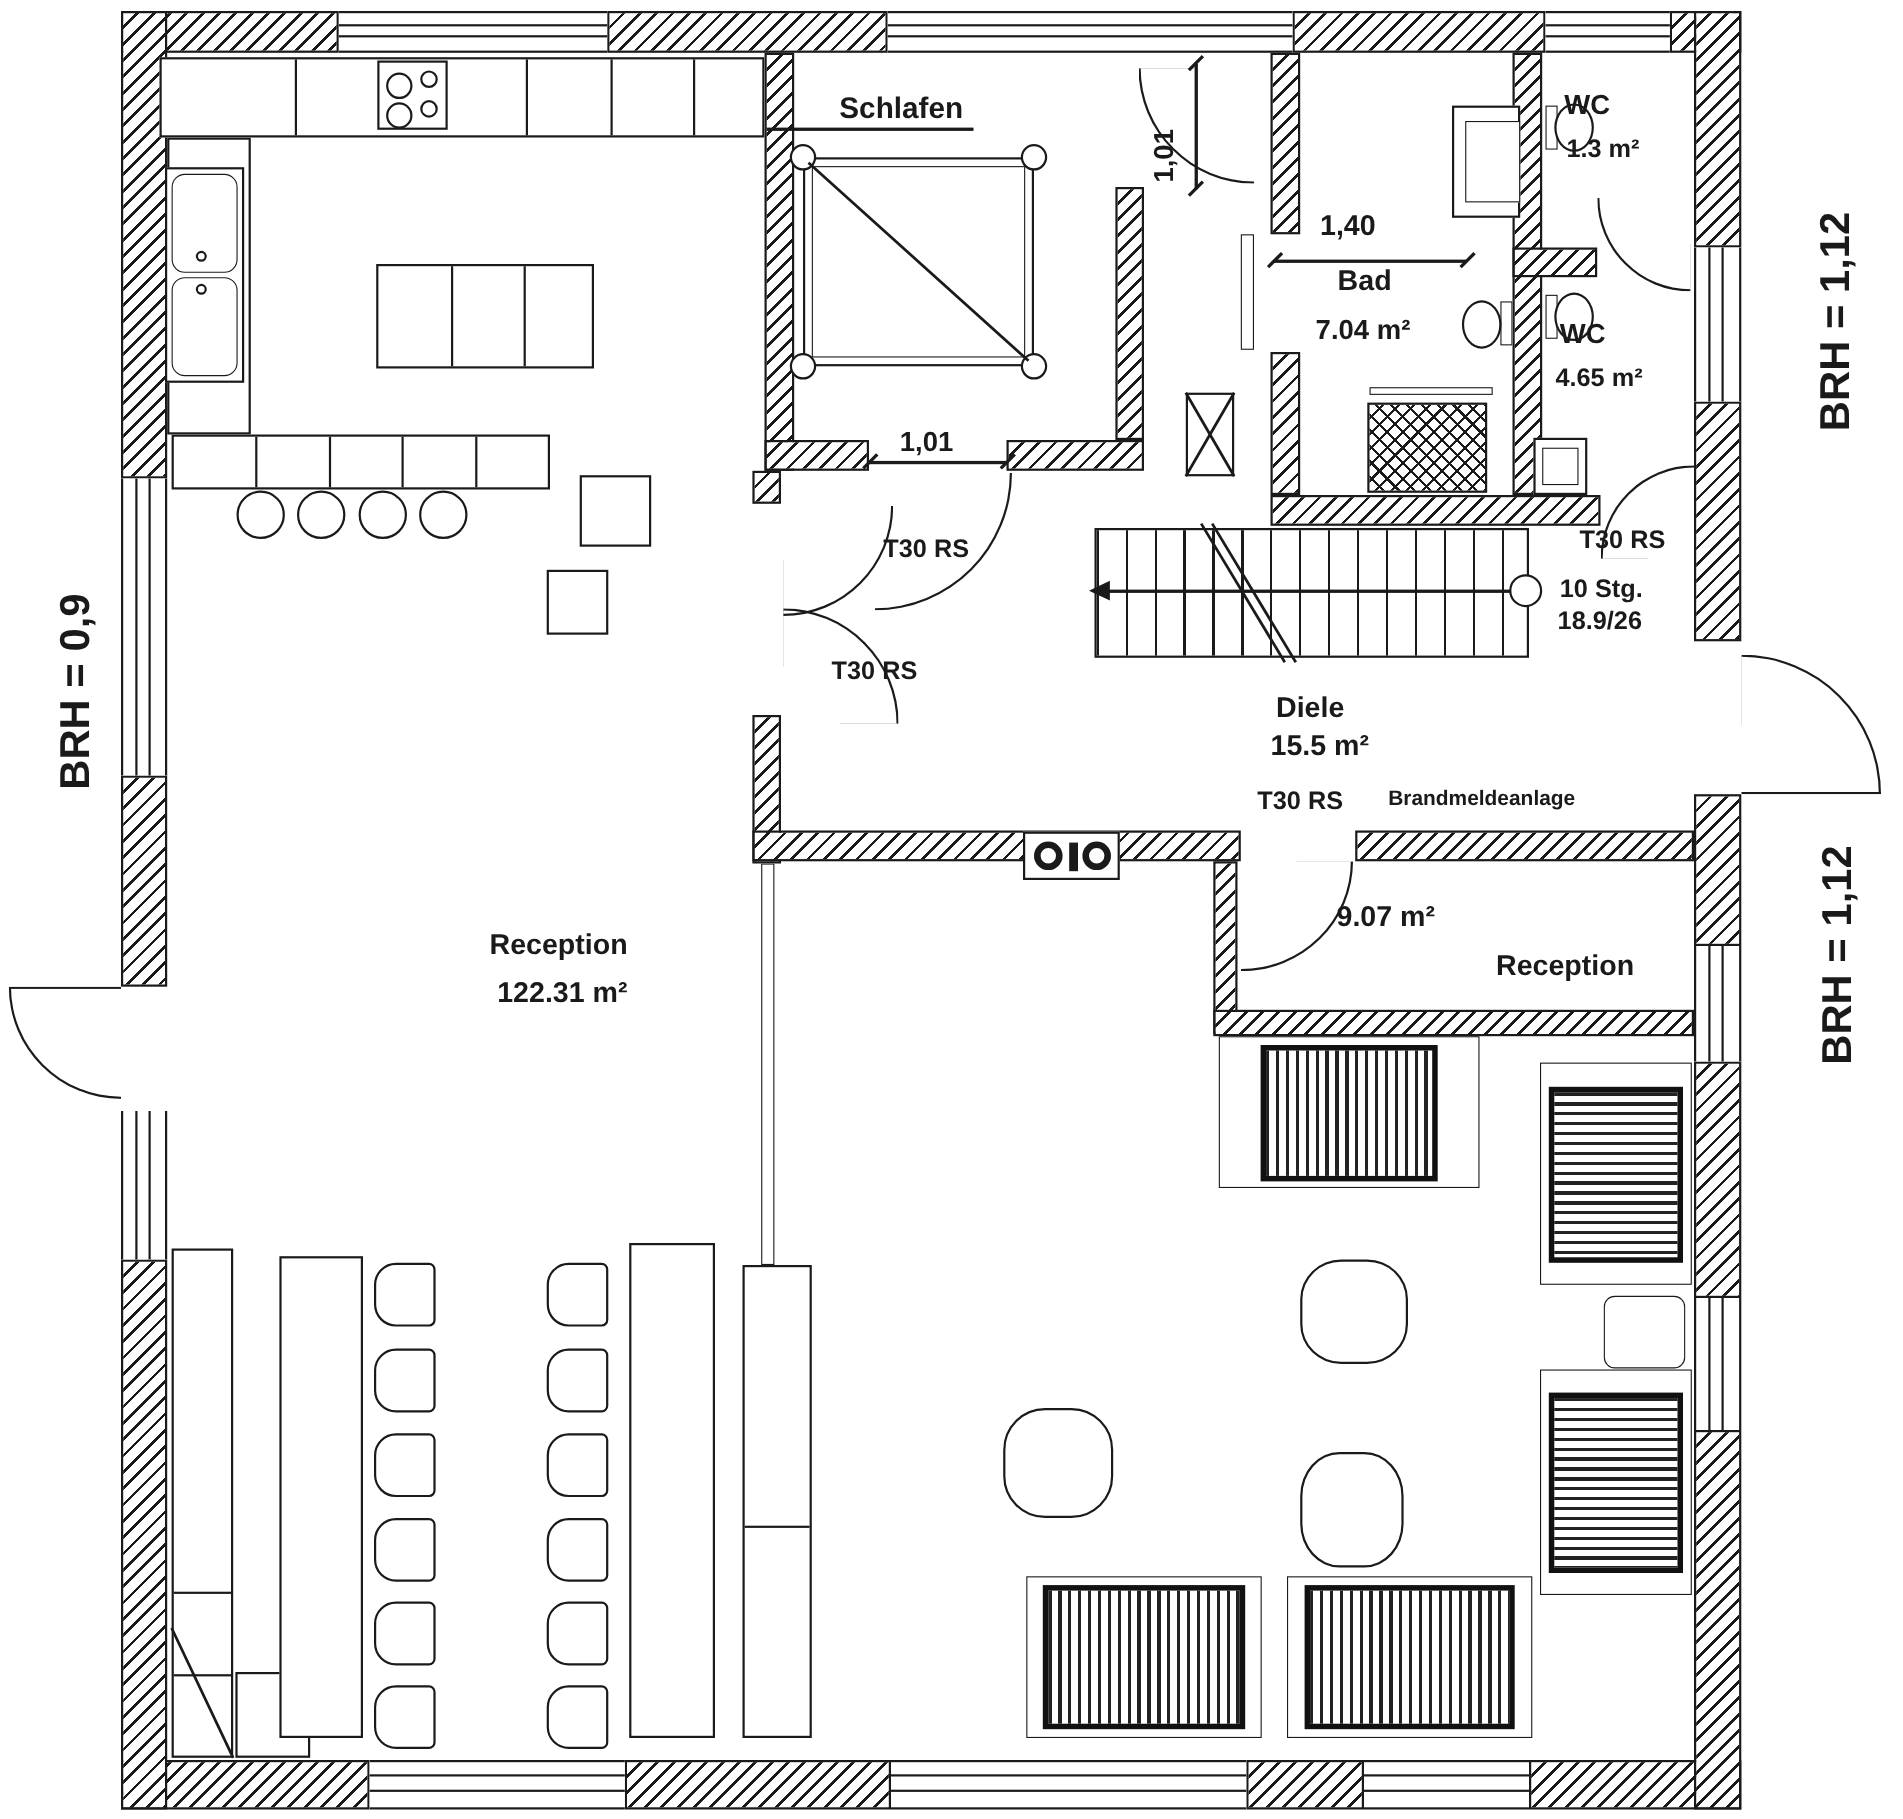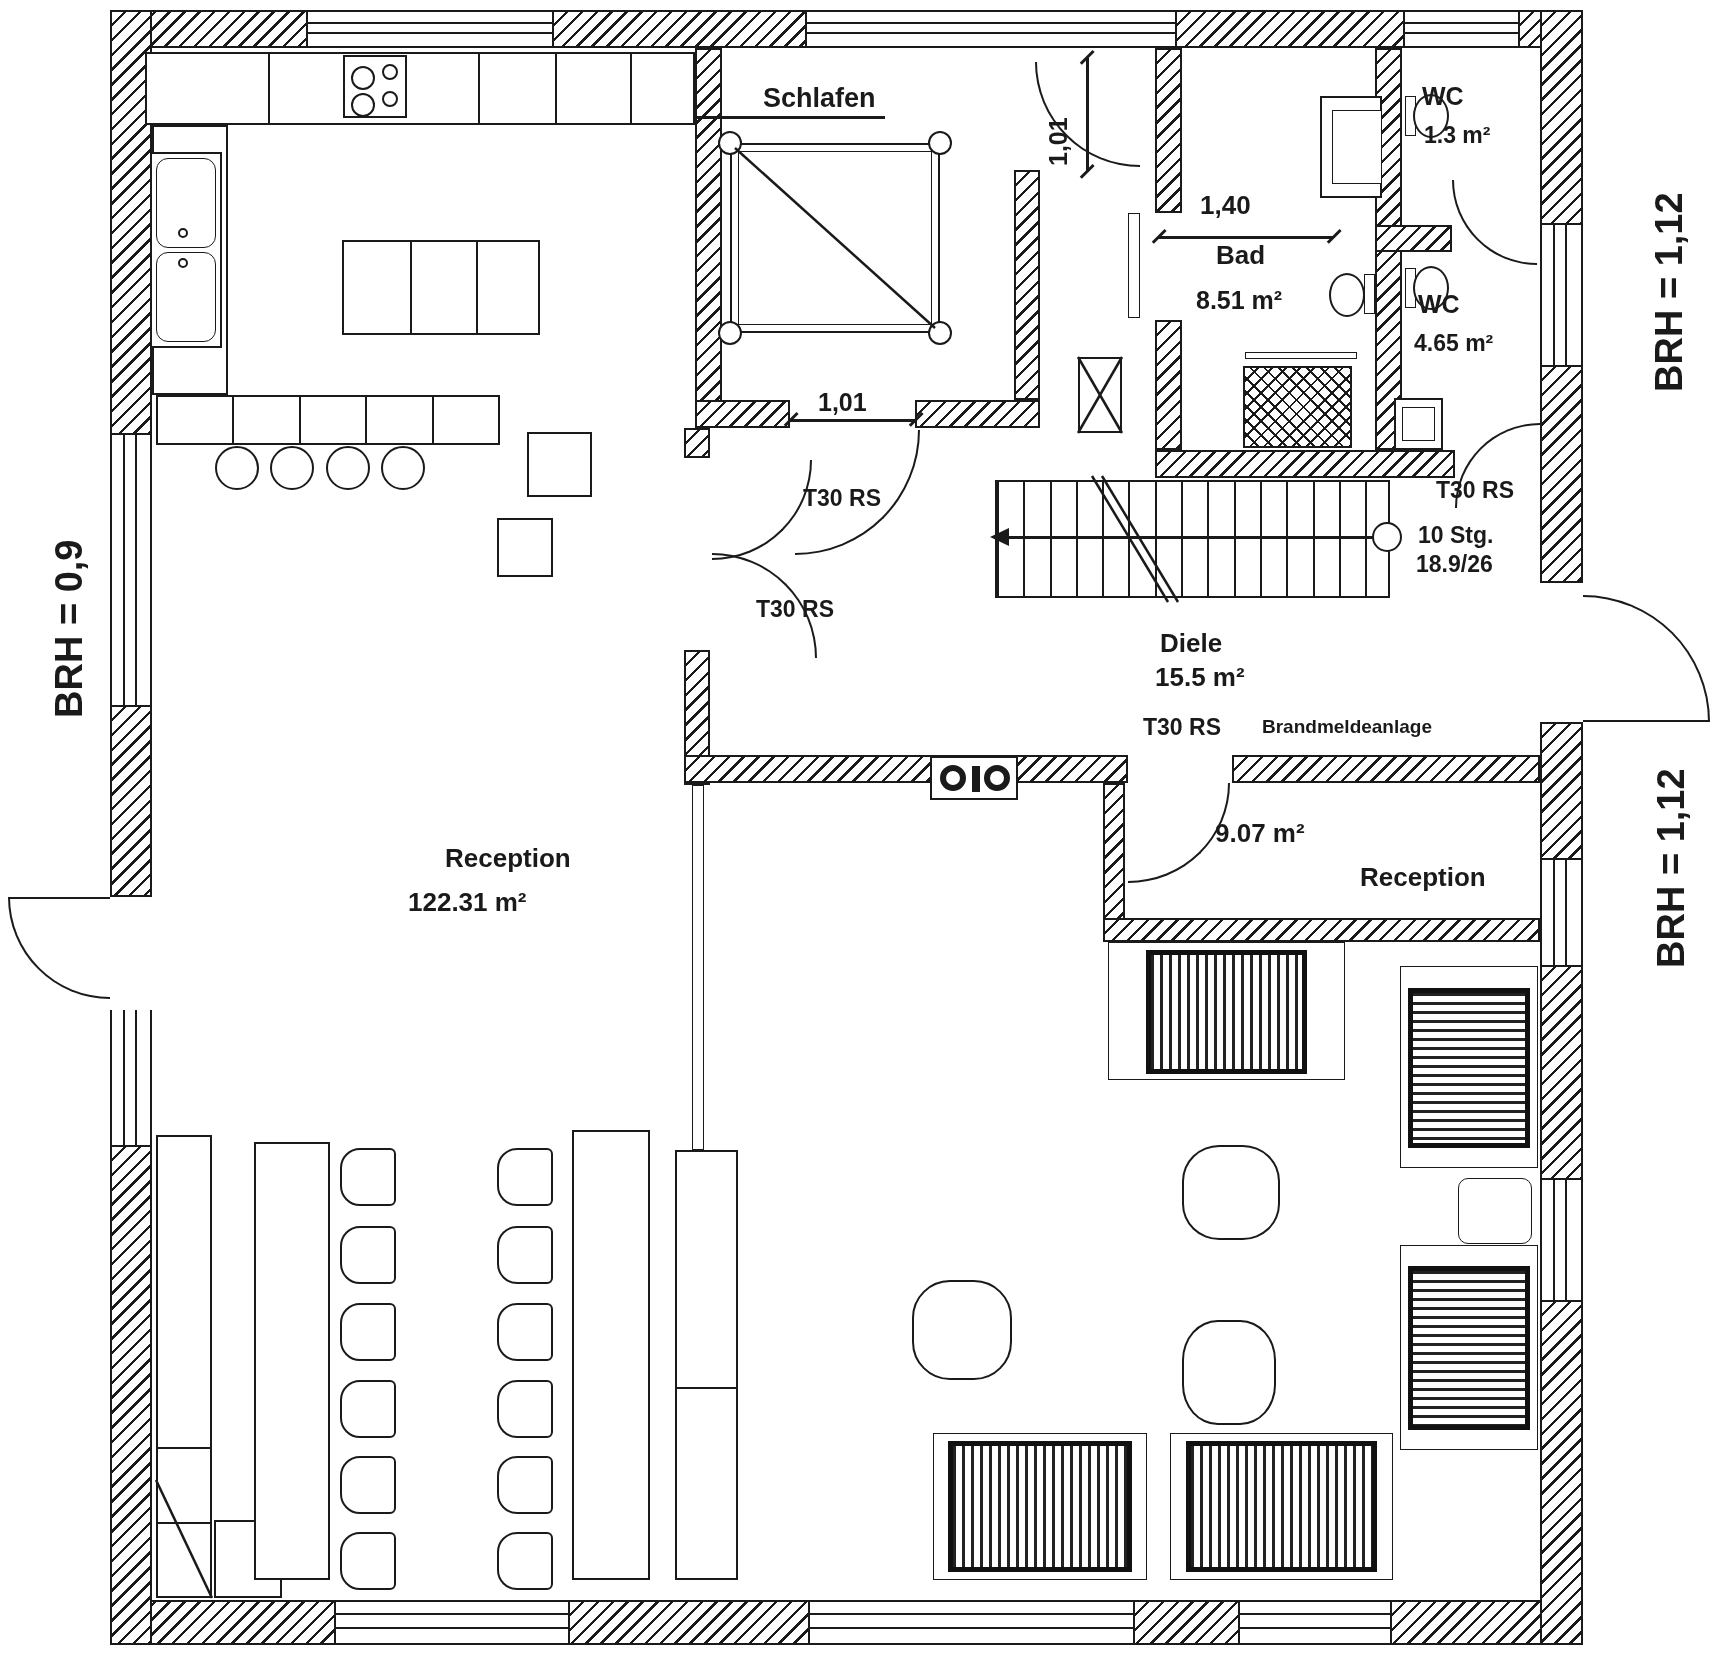--- a/index.html
+++ b/index.html
@@ -134,21 +134,21 @@
   <div class="tick" style="left:1078px;top:170px"></div>
   <span class="rot" style="left:1044px;top:166px;font-size:25px">1,01</span>
   <div class="box" style="left:1078px;top:357px;width:44px;height:76px"></div>
   <div class="thin" style="left:1128px;top:213px;width:12px;height:105px"></div>
 
   <div class="hline" style="left:1158px;top:236px;width:175px;height:2.5px"></div>
   <div class="tick" style="left:1150px;top:235px"></div>
   <div class="tick" style="left:1325px;top:235px"></div>
   <span class="lbl" style="left:1200px;top:190px;font-size:26px">1,40</span>
   <span class="lbl" style="left:1216px;top:240px;font-size:26px">Bad</span>
-  <span class="lbl" style="left:1196px;top:286px;font-size:25px">8.51 m²</span>
+  <span class="lbl" style="left:1196px;top:286px;font-size:25px">7.04 m²</span>
   <div class="box" style="left:1320px;top:96px;width:62px;height:102px"></div>
   <div class="thin" style="left:1332px;top:110px;width:50px;height:74px"></div>
   <div class="thin" style="left:1364px;top:274px;width:11px;height:40px"></div>
   <div class="circ" style="left:1329px;top:273px;width:36px;height:44px"></div>
   <div class="thin" style="left:1245px;top:352px;width:112px;height:7px"></div>
   <div class="xhatch" style="left:1243px;top:366px;width:109px;height:82px"></div>
 
   <div class="thin" style="left:1405px;top:96px;width:11px;height:40px"></div>
   <div class="circ" style="left:1413px;top:94px;width:36px;height:44px"></div>
   <span class="lbl" style="left:1422px;top:82px;font-size:25px">WC</span>
@@ -191,21 +191,21 @@
 
   <div class="arc-br" style="left:1128px;top:783px;width:102px;height:100px"></div>
   <span class="lbl" style="left:1215px;top:818px;font-size:26px">9.07 m²</span>
   <span class="lbl" style="left:1360px;top:862px;font-size:26px">Reception</span>
 
   <div class="arc-bl" style="left:8px;top:897px;width:102px;height:102px;border-top:2px solid #1a1a1a"></div>
   <div class="arc-tr" style="left:1583px;top:595px;width:127px;height:127px;border-bottom:2px solid #1a1a1a"></div>
 
   <span class="lbl" style="left:763px;top:83px;font-size:27px">Schlafen</span>
   <span class="lbl" style="left:445px;top:843px;font-size:26px">Reception</span>
-  <span class="lbl" style="left:408px;top:887px;font-size:26px">122.31 m²</span>
+  <span class="lbl" style="left:452px;top:887px;font-size:26px">122.31 m²</span>
   <span class="rot" style="left:48px;top:718px;font-size:38px">BRH = 0,9</span>
   <span class="rot" style="left:1648px;top:392px;font-size:38px">BRH = 1,12</span>
   <span class="rot" style="left:1650px;top:968px;font-size:38px">BRH = 1,12</span>
 
   <div class="thin" style="left:1108px;top:942px;width:237px;height:138px"></div>
   <div class="stripes-v" style="left:1146px;top:950px;width:161px;height:124px"></div>
   <div class="thin" style="left:1400px;top:966px;width:138px;height:202px"></div>
   <div class="stripes-h" style="left:1408px;top:988px;width:122px;height:160px"></div>
   <div class="thin" style="left:1400px;top:1245px;width:138px;height:205px"></div>
   <div class="stripes-h" style="left:1408px;top:1266px;width:122px;height:164px"></div>

